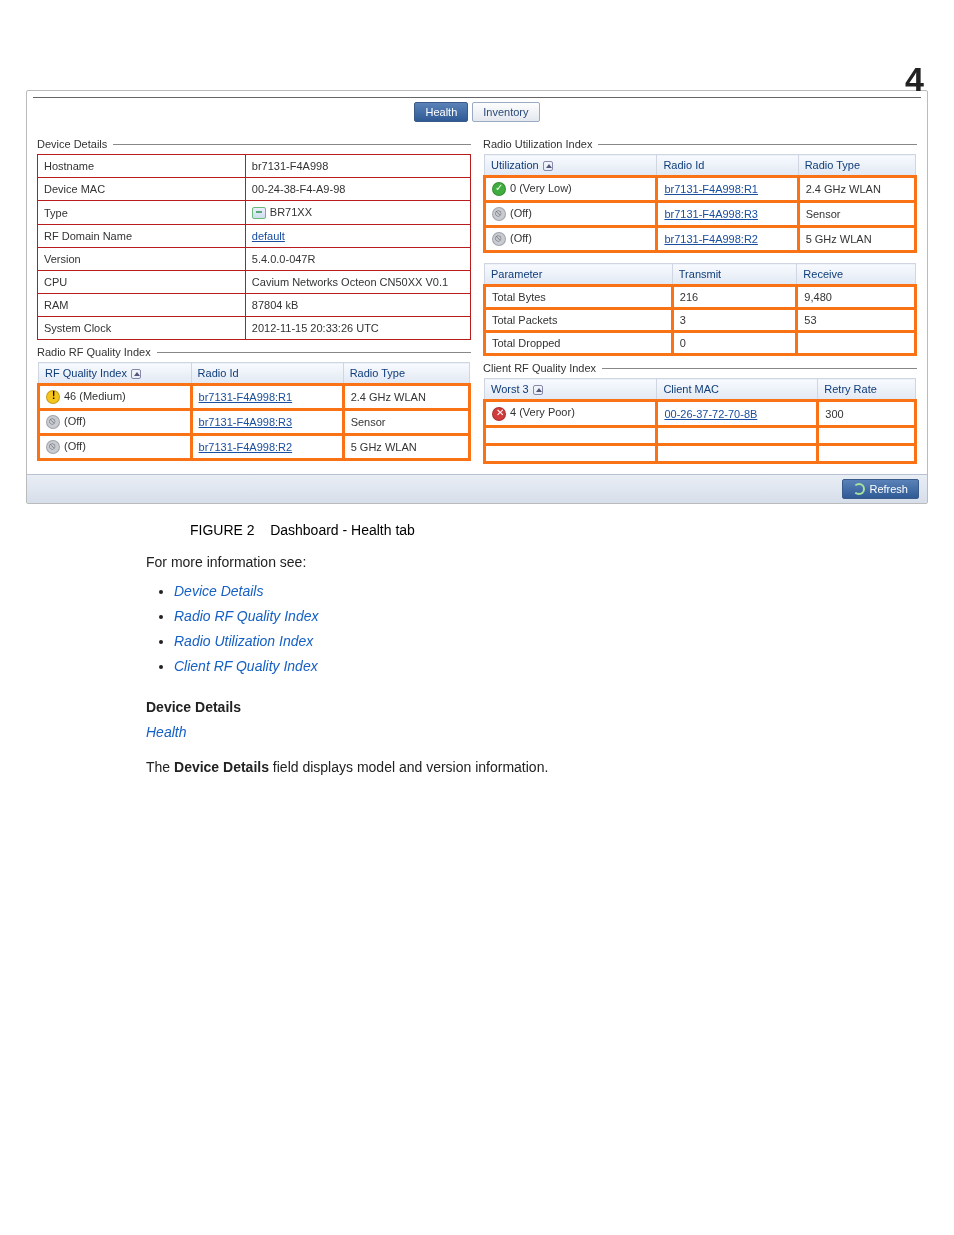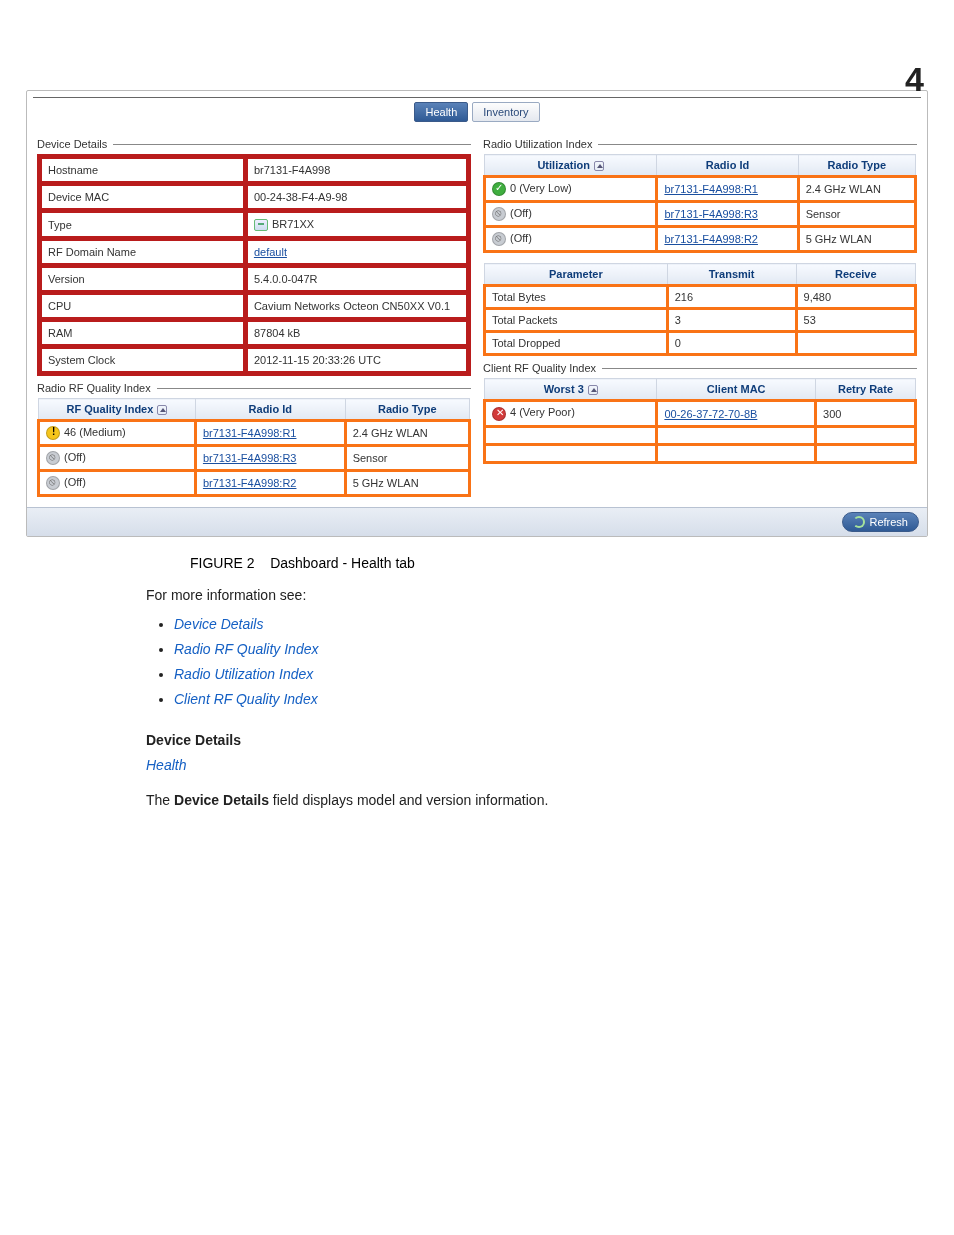--- a/index.html
+++ b/index.html
@@ -72,40 +72,40 @@
     flex: 1;
     height: 1px;
     background: #888;
   }
   table.grid {
     width: 100%;
     border-collapse: collapse;
     font-size: 11px;
   }
   table.grid th {
-    text-align: center;
-    font-weight: bold;
+    text-align: left;
+    font-weight: normal;
     color: #0f3d7a;
     background: linear-gradient(#f7faff, #e2e9f3);
     border: 1px solid #cfd6e2;
     padding: 4px 6px;
   }
   table.grid td {
     border: 3px solid #f97316;
     padding: 4px 6px;
     color: #333;
     background: #fff;
   }
   table.kv {
     width: 100%;
     border-collapse: collapse;
     font-size: 11px;
   }
   table.kv td {
-    border: 5px solid #b91c1c;
+    border: 1px solid #b91c1c;
     padding: 5px 6px;
     color: #333;
   }
   table.kv td:first-child { width: 48%; }
   a.link { color: #1a4fa0; text-decoration: underline; }
   .sort-ind {
     display: inline-block;
     width: 10px;
     height: 10px;
     border: 1px solid #88a;
@@ -145,21 +145,21 @@
   .footer-bar{
     background: linear-gradient(#e9eef5, #d6deea);
     border-top:1px solid #b8c2d2;
     padding:4px 8px;
     display:flex; justify-content:flex-end;
   }
   .btn {
     font-size: 11px;
     padding: 3px 10px;
     border: 1px solid #3a5a8a;
-    border-radius: 10px;
+    border-radius: 2px;
     background: linear-gradient(#5a82b8, #2f5a95);
     color:#fff;
     display:inline-flex; align-items:center; gap:4px;
     cursor:pointer;
   }
   .btn .refresh-icon{
     width:12px;height:12px;border:2px solid #a6e39c;border-left-color:transparent;
     border-radius:50%;display:inline-block;position:relative;
   }
   .caption { text-align:left; margin:18px 0 14px 120px; font-size:14px; }

